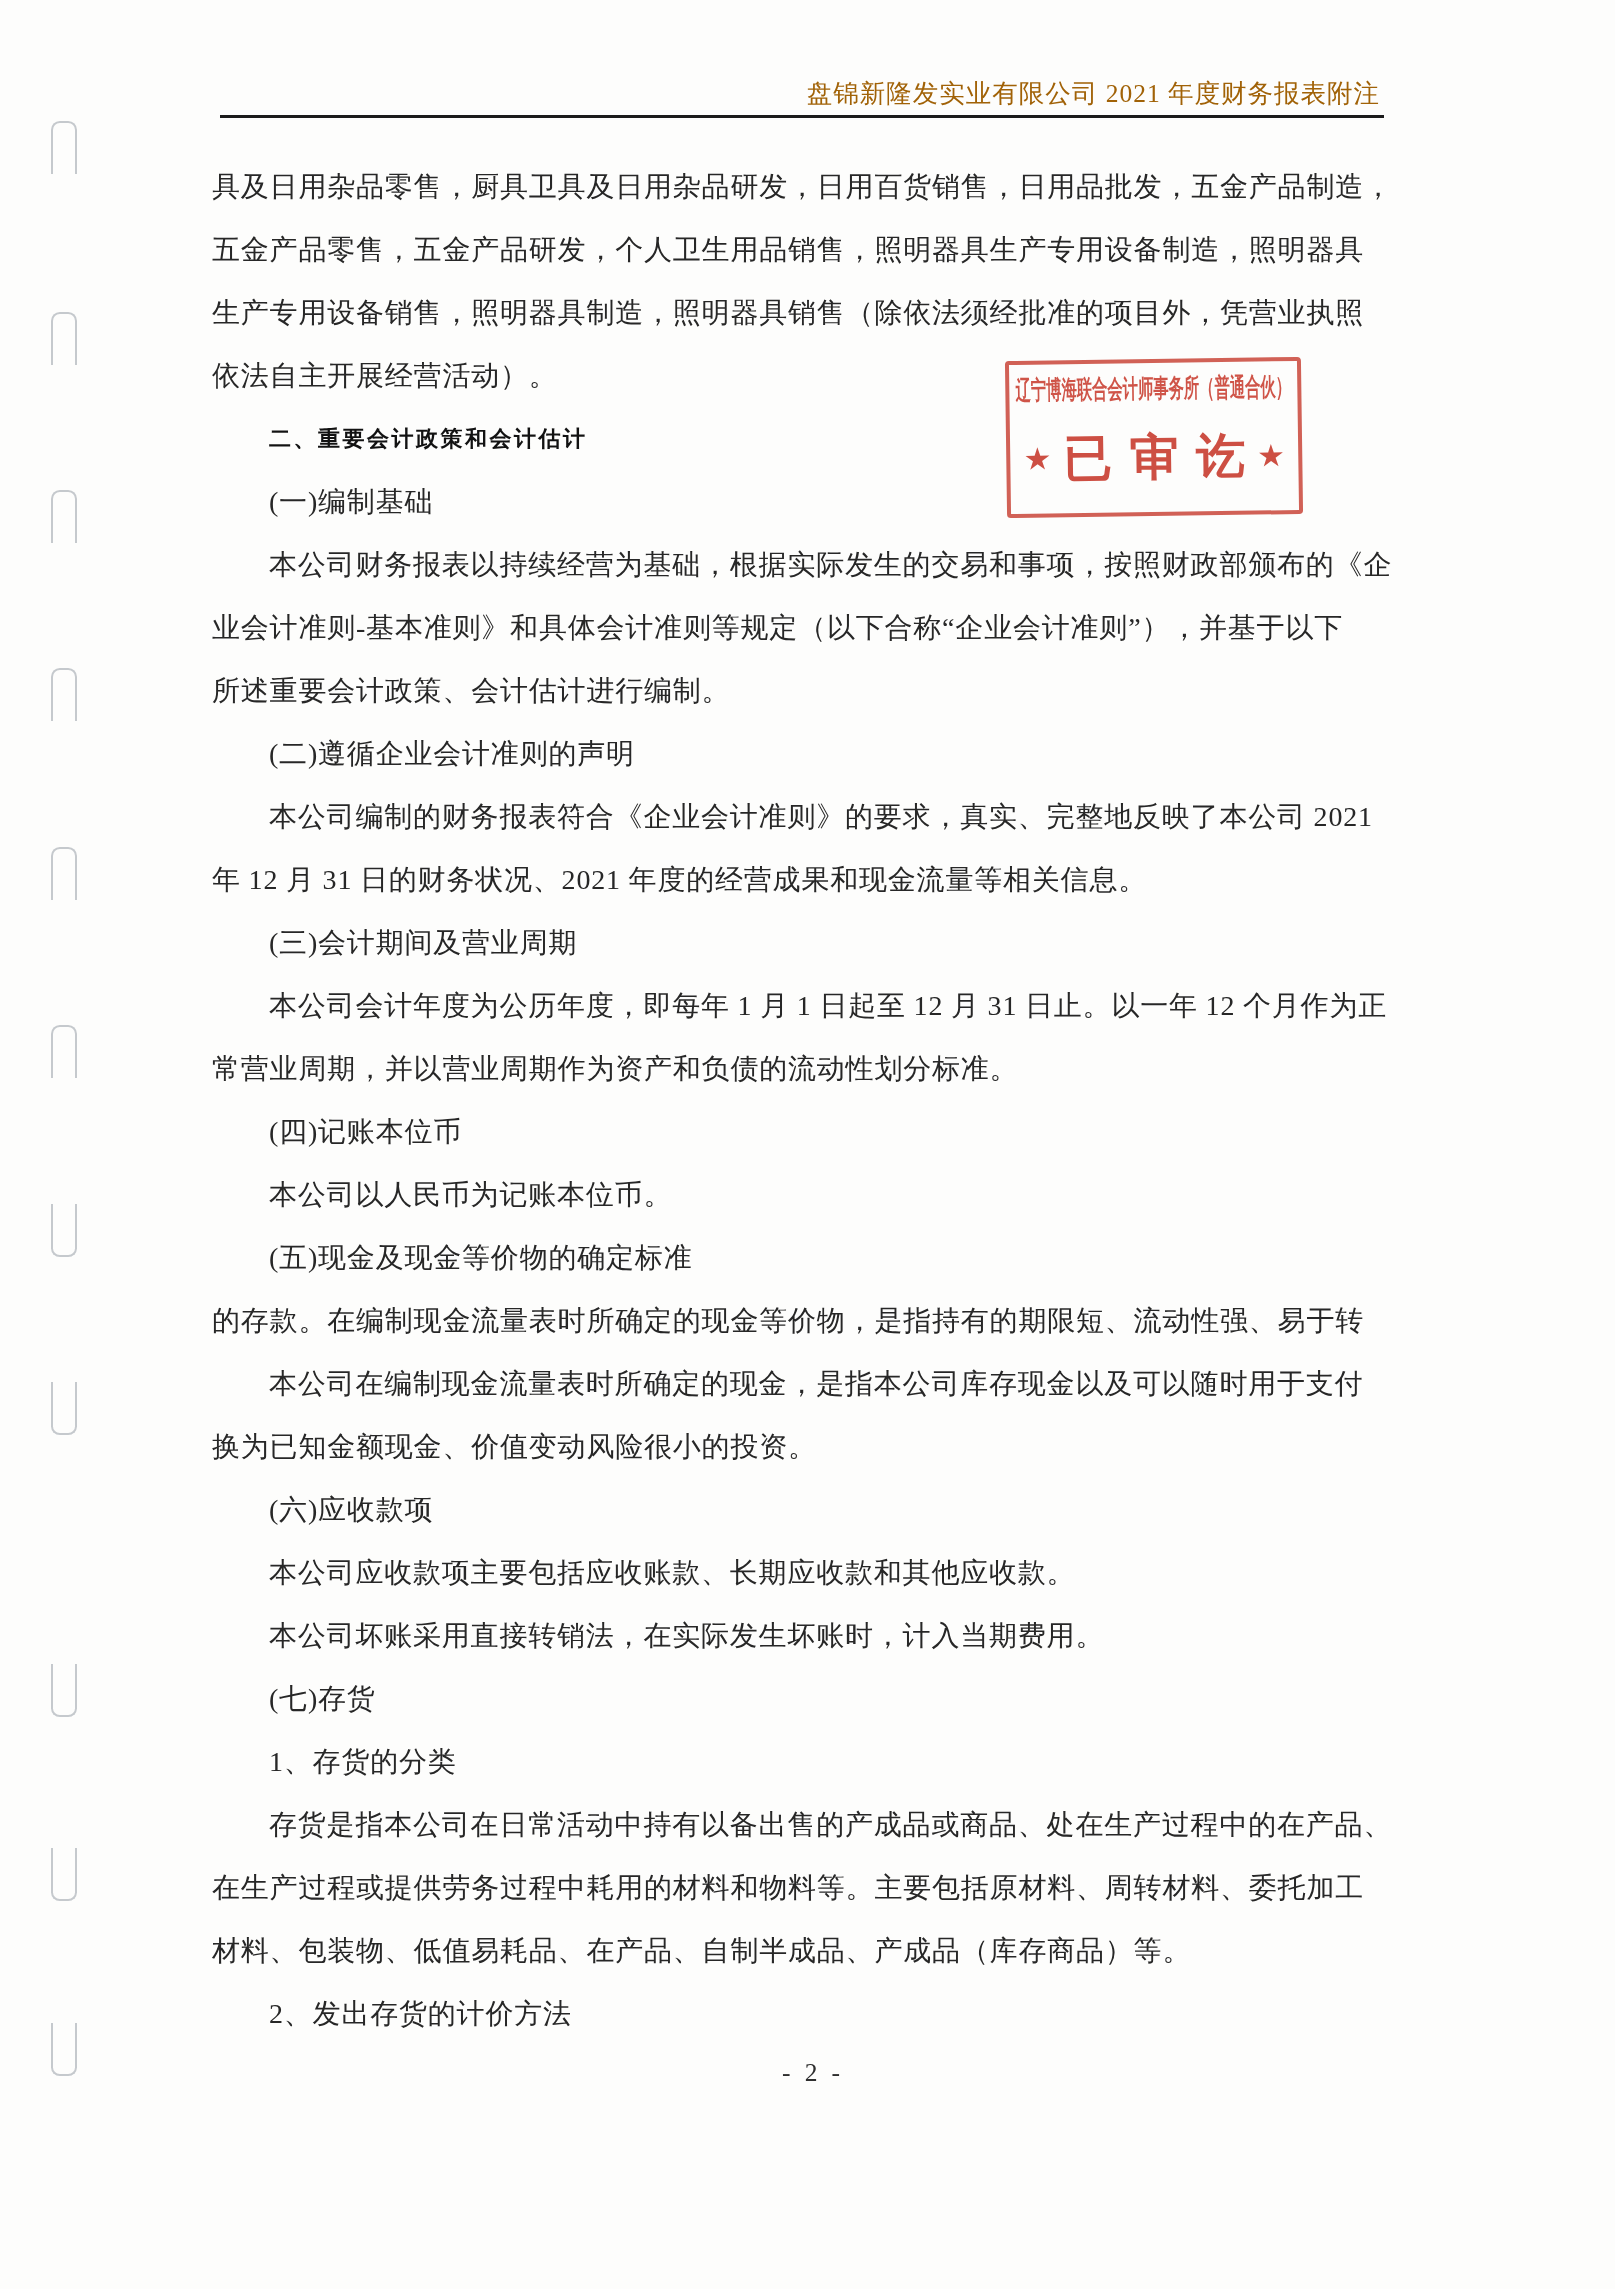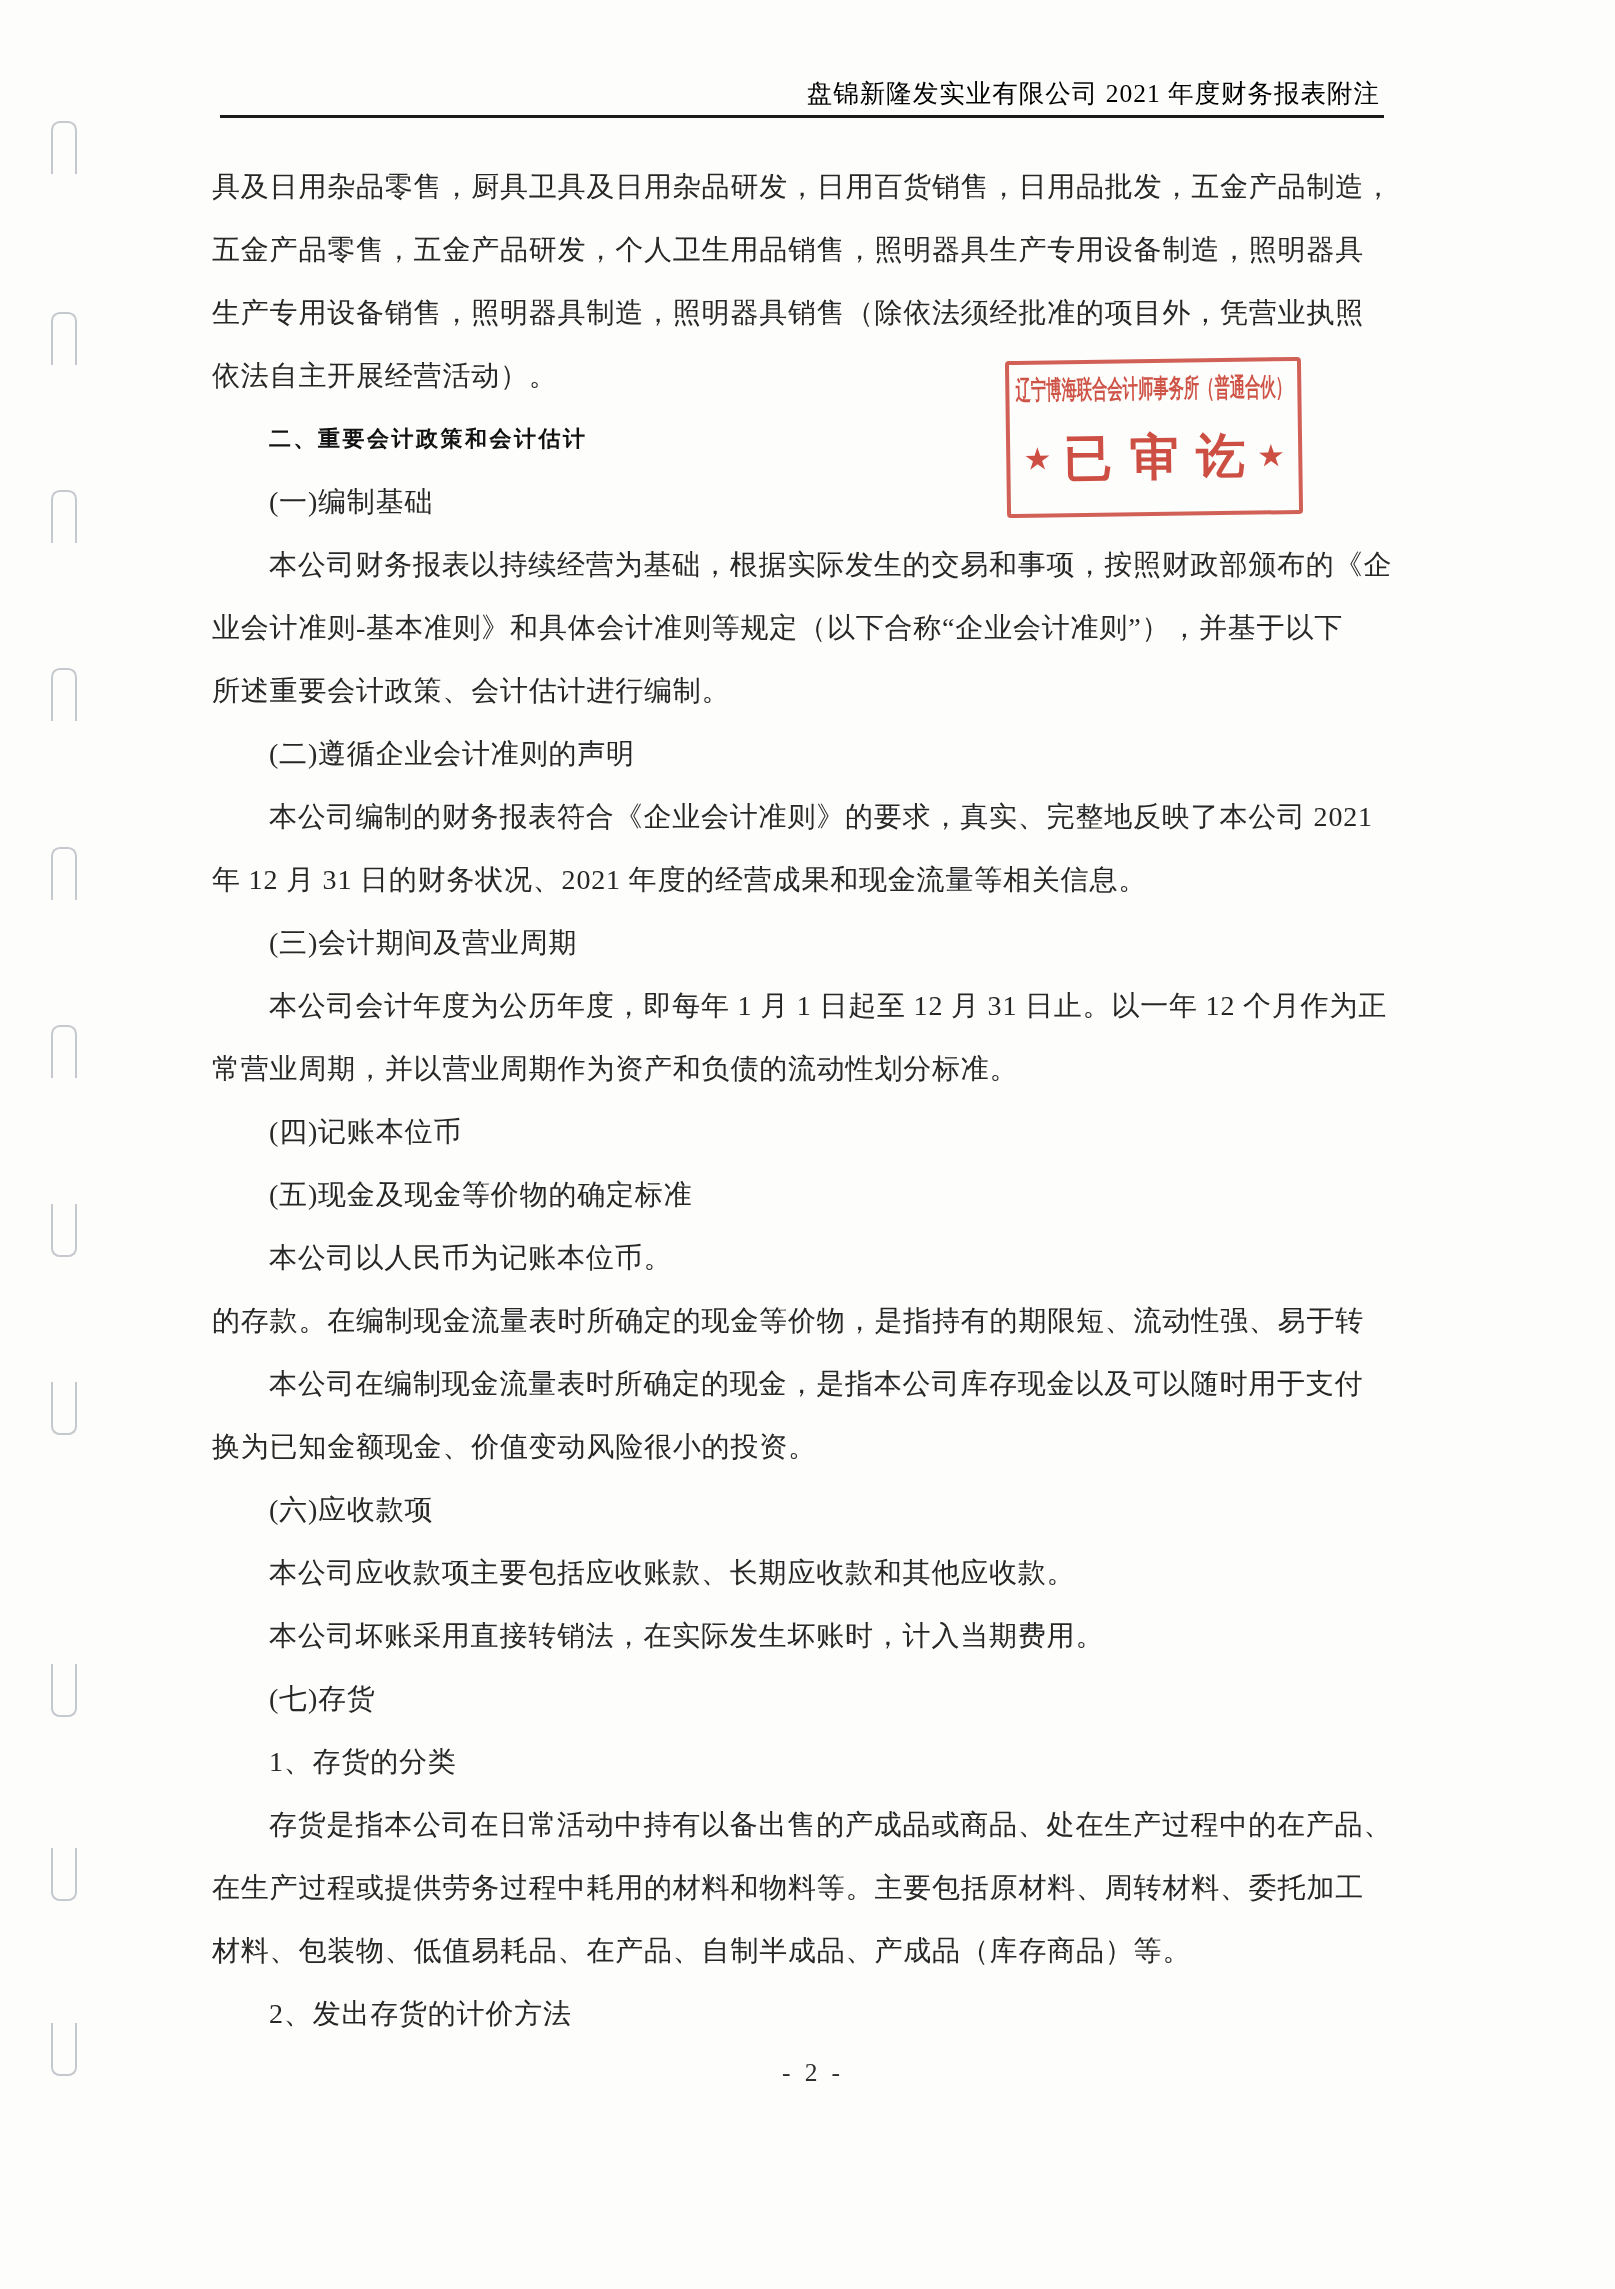--- a/index.html
+++ b/index.html
@@ -15,21 +15,21 @@
   .hole{
     position:absolute;left:51px;width:21.6px;height:51px;
     border:2.9px solid #c5c9cd;
   }
   .hole.ob{border-bottom:none;border-radius:8.8px 8.8px 0 0;}
   .hole.ot{border-top:none;border-radius:0 0 8.8px 8.8px;}
 
   
   .header-title{
     position:absolute;top:76px;right:235px;
-    font-size:25.5px;letter-spacing:1px;color:#000000;
+    font-size:25.5px;letter-spacing:1px;color:#a16207;
     white-space:nowrap;
   }
   .header-rule{
     position:absolute;left:220px;top:115px;width:1164px;height:2.9px;
     background:#1b1b1b;
   }
 
   
   .content{position:absolute;left:212px;top:155px;width:1178px;}
   .line{
@@ -107,22 +107,22 @@
       <div class="line indent">本公司财务报表以持续经营为基础，根据实际发生的交易和事项，按照财政部颁布的《企</div>
       <div class="line">业会计准则-基本准则》和具体会计准则等规定（以下合称“企业会计准则”），并基于以下</div>
       <div class="line">所述重要会计政策、会计估计进行编制。</div>
       <div class="line indent">(二)遵循企业会计准则的声明</div>
       <div class="line indent">本公司编制的财务报表符合《企业会计准则》的要求，真实、完整地反映了本公司 2021</div>
       <div class="line">年 12 月 31 日的财务状况、2021 年度的经营成果和现金流量等相关信息。</div>
       <div class="line indent">(三)会计期间及营业周期</div>
       <div class="line indent">本公司会计年度为公历年度，即每年 1 月 1 日起至 12 月 31 日止。以一年 12 个月作为正</div>
       <div class="line">常营业周期，并以营业周期作为资产和负债的流动性划分标准。</div>
       <div class="line indent">(四)记账本位币</div>
+      <div class="line indent">本公司以人民币为记账本位币。</div>
       <div class="line indent">(五)现金及现金等价物的确定标准</div>
-      <div class="line indent">本公司以人民币为记账本位币。</div>
       <div class="line">的存款。在编制现金流量表时所确定的现金等价物，是指持有的期限短、流动性强、易于转</div>
       <div class="line indent">本公司在编制现金流量表时所确定的现金，是指本公司库存现金以及可以随时用于支付</div>
       <div class="line">换为已知金额现金、价值变动风险很小的投资。</div>
       <div class="line indent">(六)应收款项</div>
       <div class="line indent">本公司应收款项主要包括应收账款、长期应收款和其他应收款。</div>
       <div class="line indent">本公司坏账采用直接转销法，在实际发生坏账时，计入当期费用。</div>
       <div class="line indent">(七)存货</div>
       <div class="line indent">1、存货的分类</div>
       <div class="line indent">存货是指本公司在日常活动中持有以备出售的产成品或商品、处在生产过程中的在产品、</div>
       <div class="line">在生产过程或提供劳务过程中耗用的材料和物料等。主要包括原材料、周转材料、委托加工</div>

